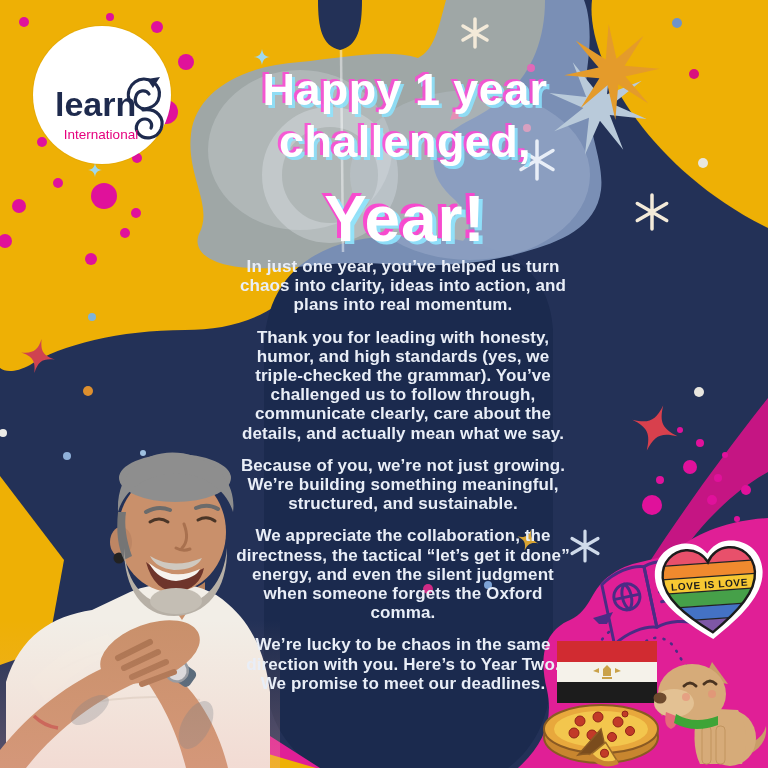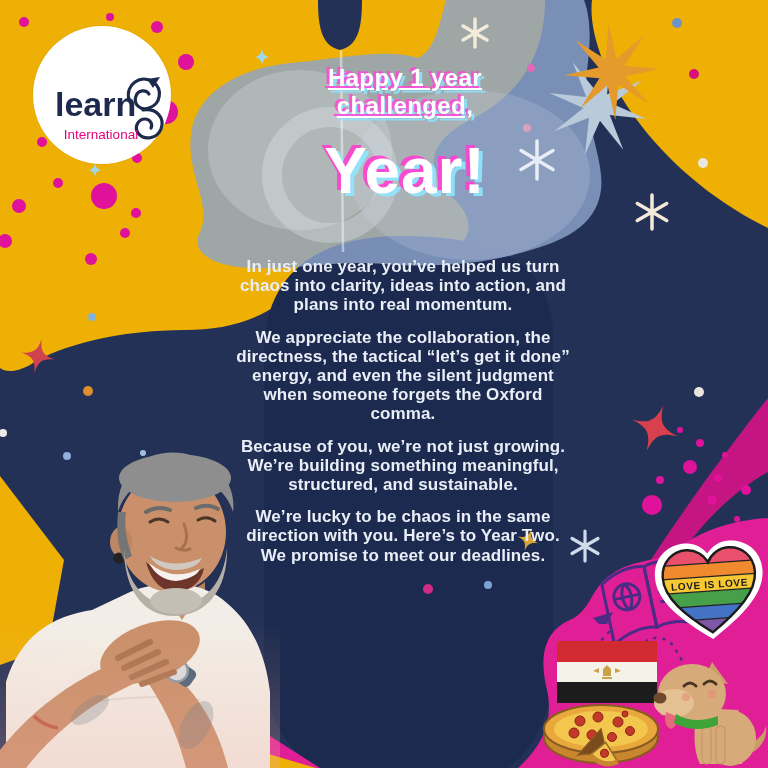--- a/index.html
+++ b/index.html
@@ -8,22 +8,22 @@
   .layer{position:absolute;}
   .bg-svg{left:0;top:0;width:768px;height:768px;}
 
   
   .logo{left:33px;top:26px;width:138px;height:138px;border-radius:50%;background:#ffffff;
         box-shadow:0 0 0 1px rgba(0,0,0,0.03);}
   .logo svg{width:138px;height:138px;display:block;}
 
   
   .heading{left:190px;top:64px;width:430px;text-align:center;color:#ffffff;}
-  .heading .line{display:block;font-size:24px;font-weight:800;line-height:1.16;letter-spacing:.4px;
-        text-shadow:-3px -2px 0 rgba(255,70,214,.85), 3px 2.5px 0 rgba(140,228,255,.85);text-decoration:underline;}
+  .heading .line{display:block;font-size:45px;font-weight:800;line-height:1.16;letter-spacing:.4px;
+        text-shadow:-3px -2px 0 rgba(255,70,214,.85), 3px 2.5px 0 rgba(140,228,255,.85);}
   .heading .name{display:block;margin-top:14px;font-size:64px;font-weight:800;letter-spacing:1px;
         text-shadow:-4px -3px 0 rgba(255,63,208,.9), 4px 3px 0 rgba(143,229,255,.9);}
 
   
   .message{left:232px;top:257px;width:342px;text-align:center;color:#e9eef7;
            font-size:17px;font-weight:600;line-height:1.13;letter-spacing:.1px;}
   .message p{margin:0 0 13px 0;}
 
   
   .photo{left:0;top:420px;width:280px;height:348px;}
@@ -248,22 +248,23 @@
   </div>
 
   <div class="layer heading">
     <span class="line">Happy 1 year</span>
     <span class="line">challenged,</span>
     <span class="name">Year!</span>
   </div>
 
   <div class="layer message">
     <p>In just one year, you’ve helped us turn chaos into clarity, ideas into action, and plans into real momentum.</p>
+    <p>Thank you for leading with honesty, humor, and high standards (yes, we triple-checked the grammar). You’ve challenged us to follow through, communicate clearly, care about the details, and actually mean what we say.</p>
+    <p>Because of you, we’re not just growing. We’re building something meaningful, structured, and sustainable.</p>
     <p>We appreciate the collaboration, the directness, the tactical “let’s get it done” energy, and even the silent judgment when someone forgets the Oxford comma.</p>
-    <p>Because of you, we’re not just growing. We’re building something meaningful, structured, and sustainable.</p>
     <p>We’re lucky to be chaos in the same direction with you. Here’s to Year Two. We promise to meet our deadlines.</p>
   </div>
 
   <svg class="sticker st-passport" viewBox="0 0 150 170">
     <g stroke="#4b2c85" stroke-width="3" fill="none" stroke-linecap="round" stroke-linejoin="round">
       <g transform="rotate(-12 75 55)">
         <path d="M30,35 C45,25 63,22 75,26 L75,88 C63,84 45,87 30,96 Z"></path>
         <path d="M75,26 C87,22 105,25 119,34 L119,95 C105,86 87,84 75,88 Z"></path>
         <circle cx="52" cy="52" r="13"></circle>
         <path d="M52,39 c-6,6 -6,20 0,26 M52,39 c6,6 6,20 0,26 M40,52 h24"></path>

